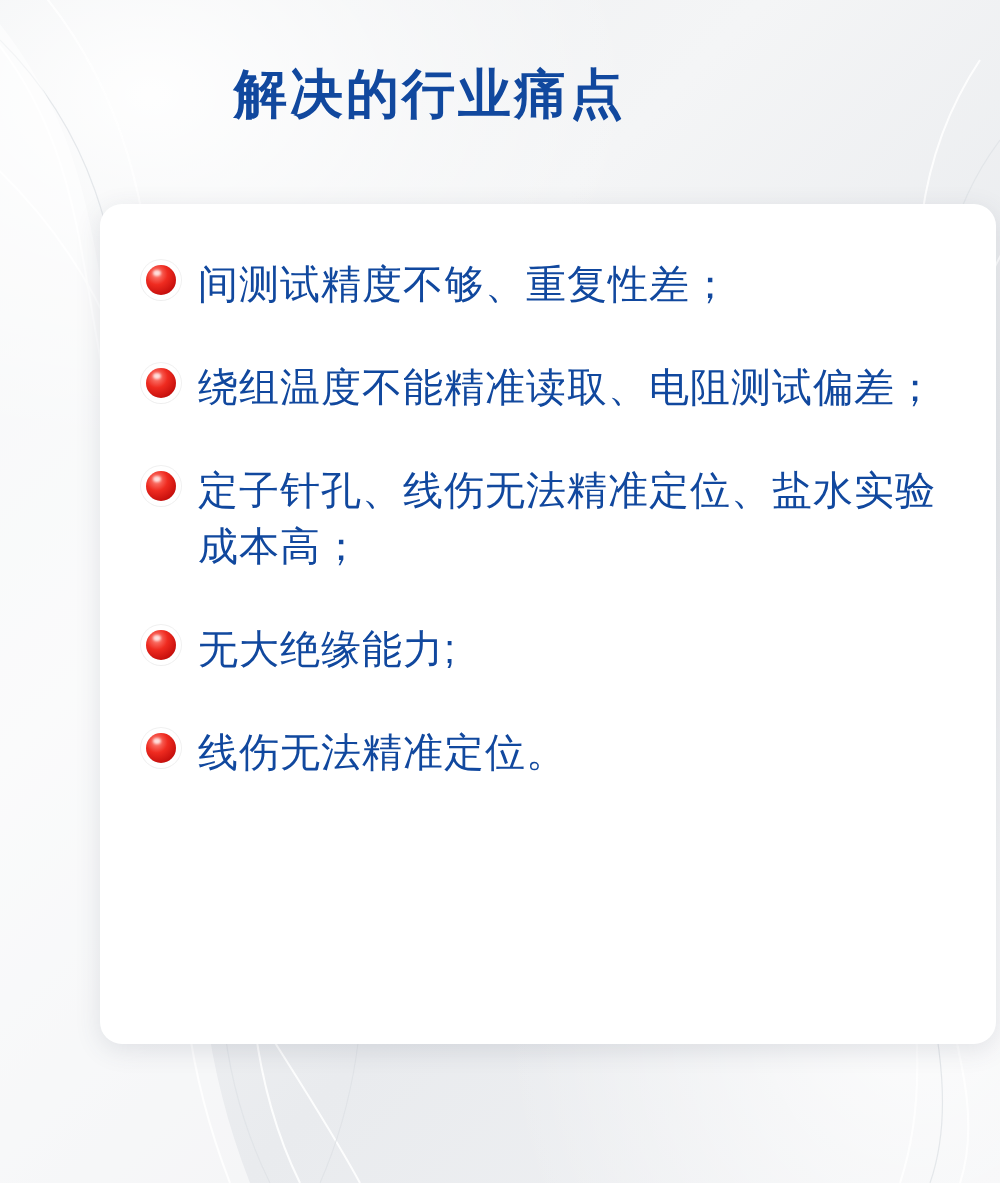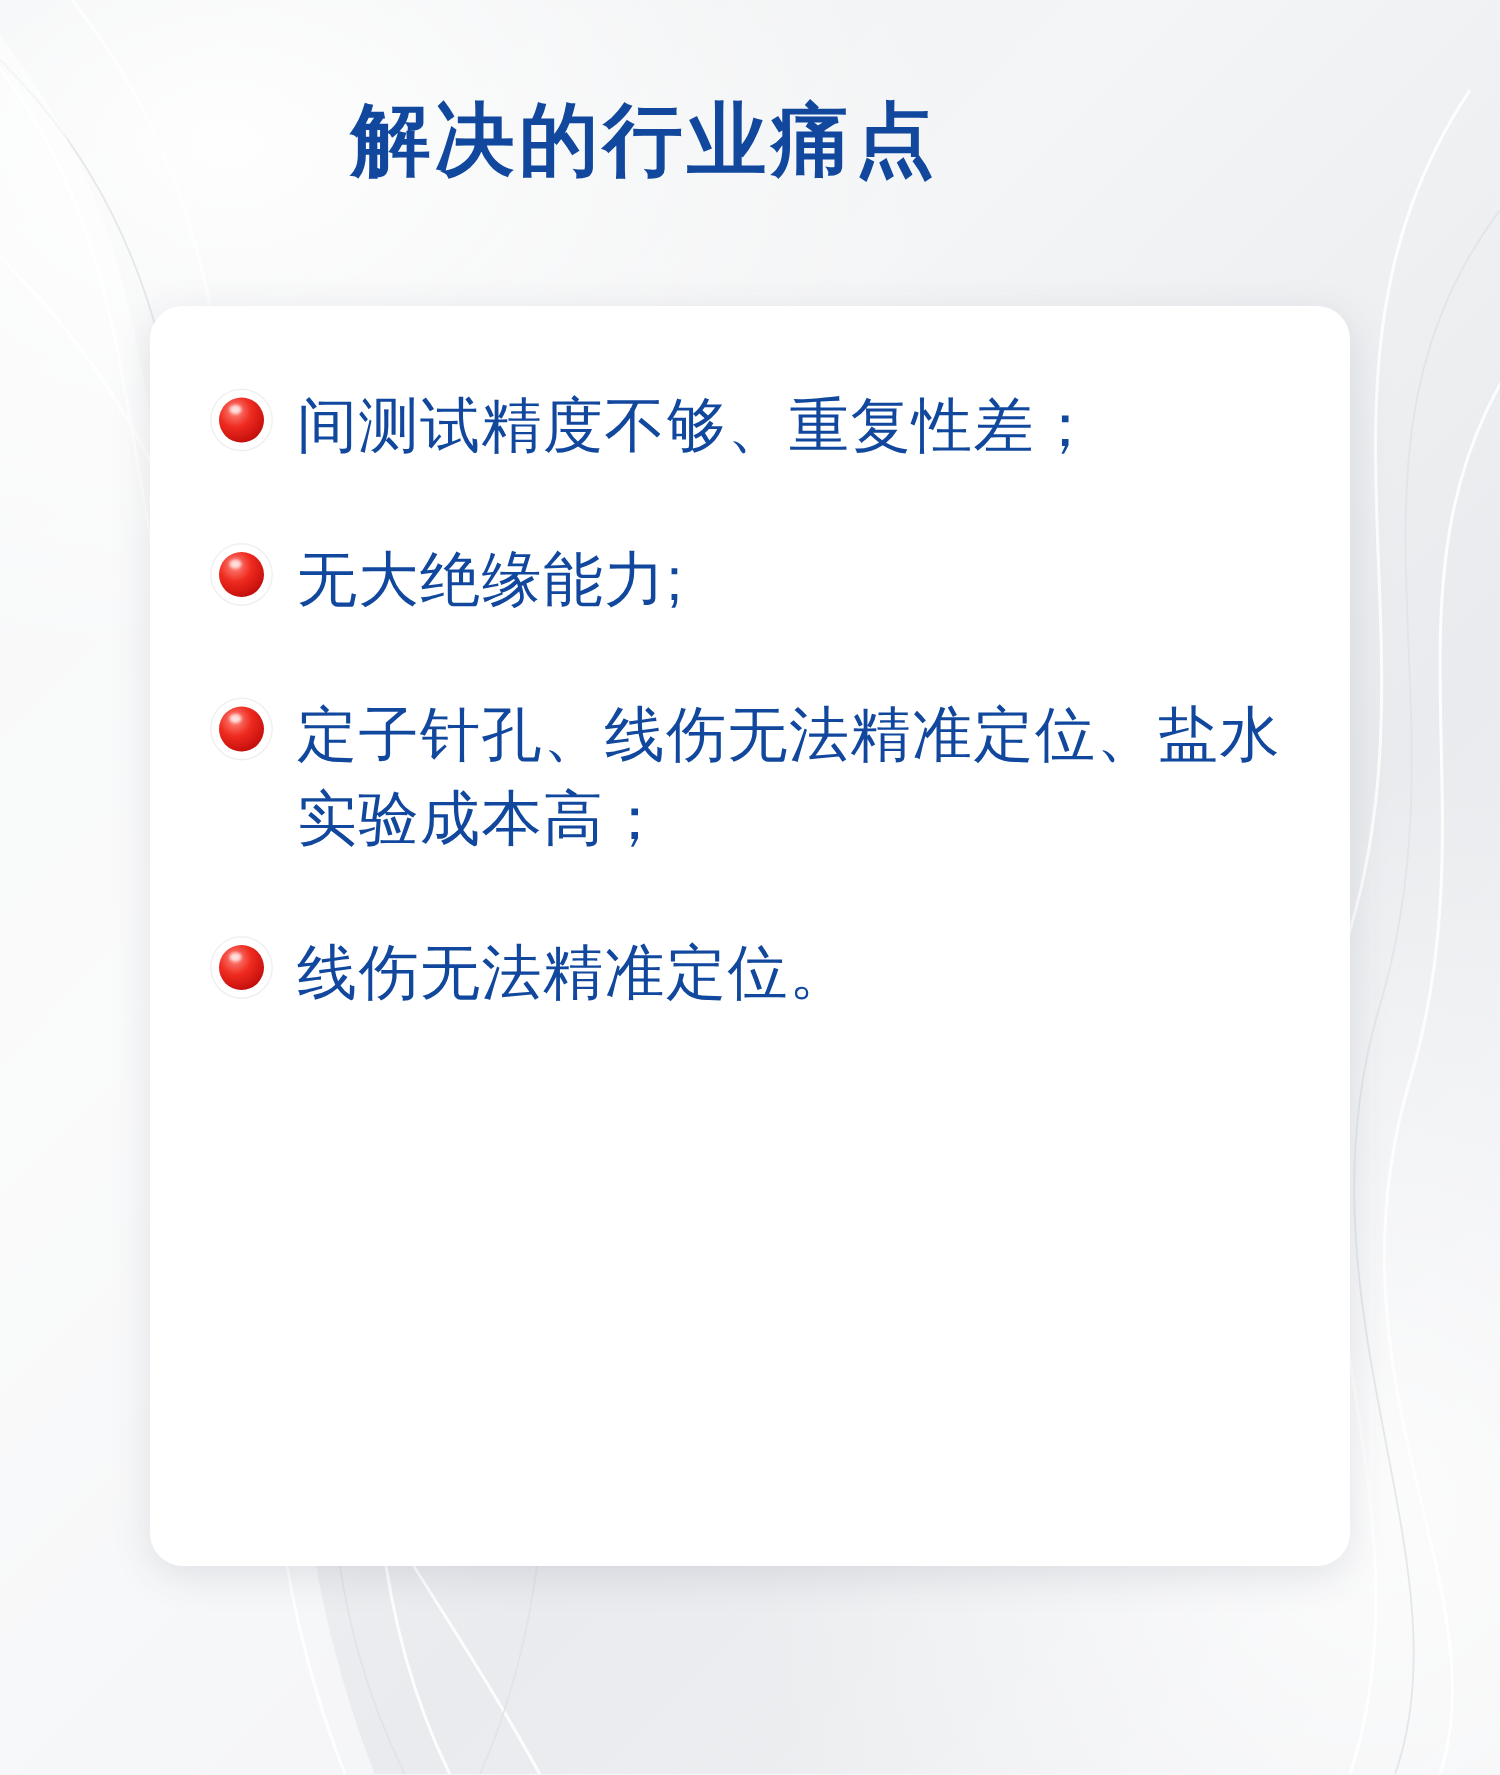--- a/index.html
+++ b/index.html
@@ -42,21 +42,21 @@
     font-weight: bold;
     color: #11489e;
     letter-spacing: 3px;
     line-height: 1.2;
   }
 
   .card {
     position: absolute;
     left: 100px;
     top: 204px;
-    width: 800px;
+    width: 896px;
     height: 840px;
     background: #ffffff;
     border-radius: 22px;
     box-shadow: 0 6px 26px rgba(60, 70, 90, 0.13);
     box-sizing: border-box;
     padding: 52px 46px 40px 46px;
   }
 
   .bullet-list {
     display: block;
@@ -133,29 +133,33 @@
   <div class="title">解决的行业痛点</div>
 
   <div class="card">
     <div class="bullet-list">
 
       <div class="bullet-item">
         <span class="bullet-dot"></span>
         <span class="bullet-text">间测试精度不够、重复性差；</span>
       </div>
 
-
       <div class="bullet-item">
         <span class="bullet-dot"></span>
-        <span class="bullet-text">无大绝缘能力;</span>
+        <span class="bullet-text">绕组温度不能精准读取、电阻测试偏差；</span>
       </div>
 
       <div class="bullet-item">
         <span class="bullet-dot"></span>
         <span class="bullet-text">定子针孔、线伤无法精准定位、盐水实验成本高；</span>
+      </div>
+
+      <div class="bullet-item">
+        <span class="bullet-dot"></span>
+        <span class="bullet-text">无大绝缘能力;</span>
       </div>
 
       <div class="bullet-item">
         <span class="bullet-dot"></span>
         <span class="bullet-text">线伤无法精准定位。</span>
       </div>
 
     </div>
   </div>
 

